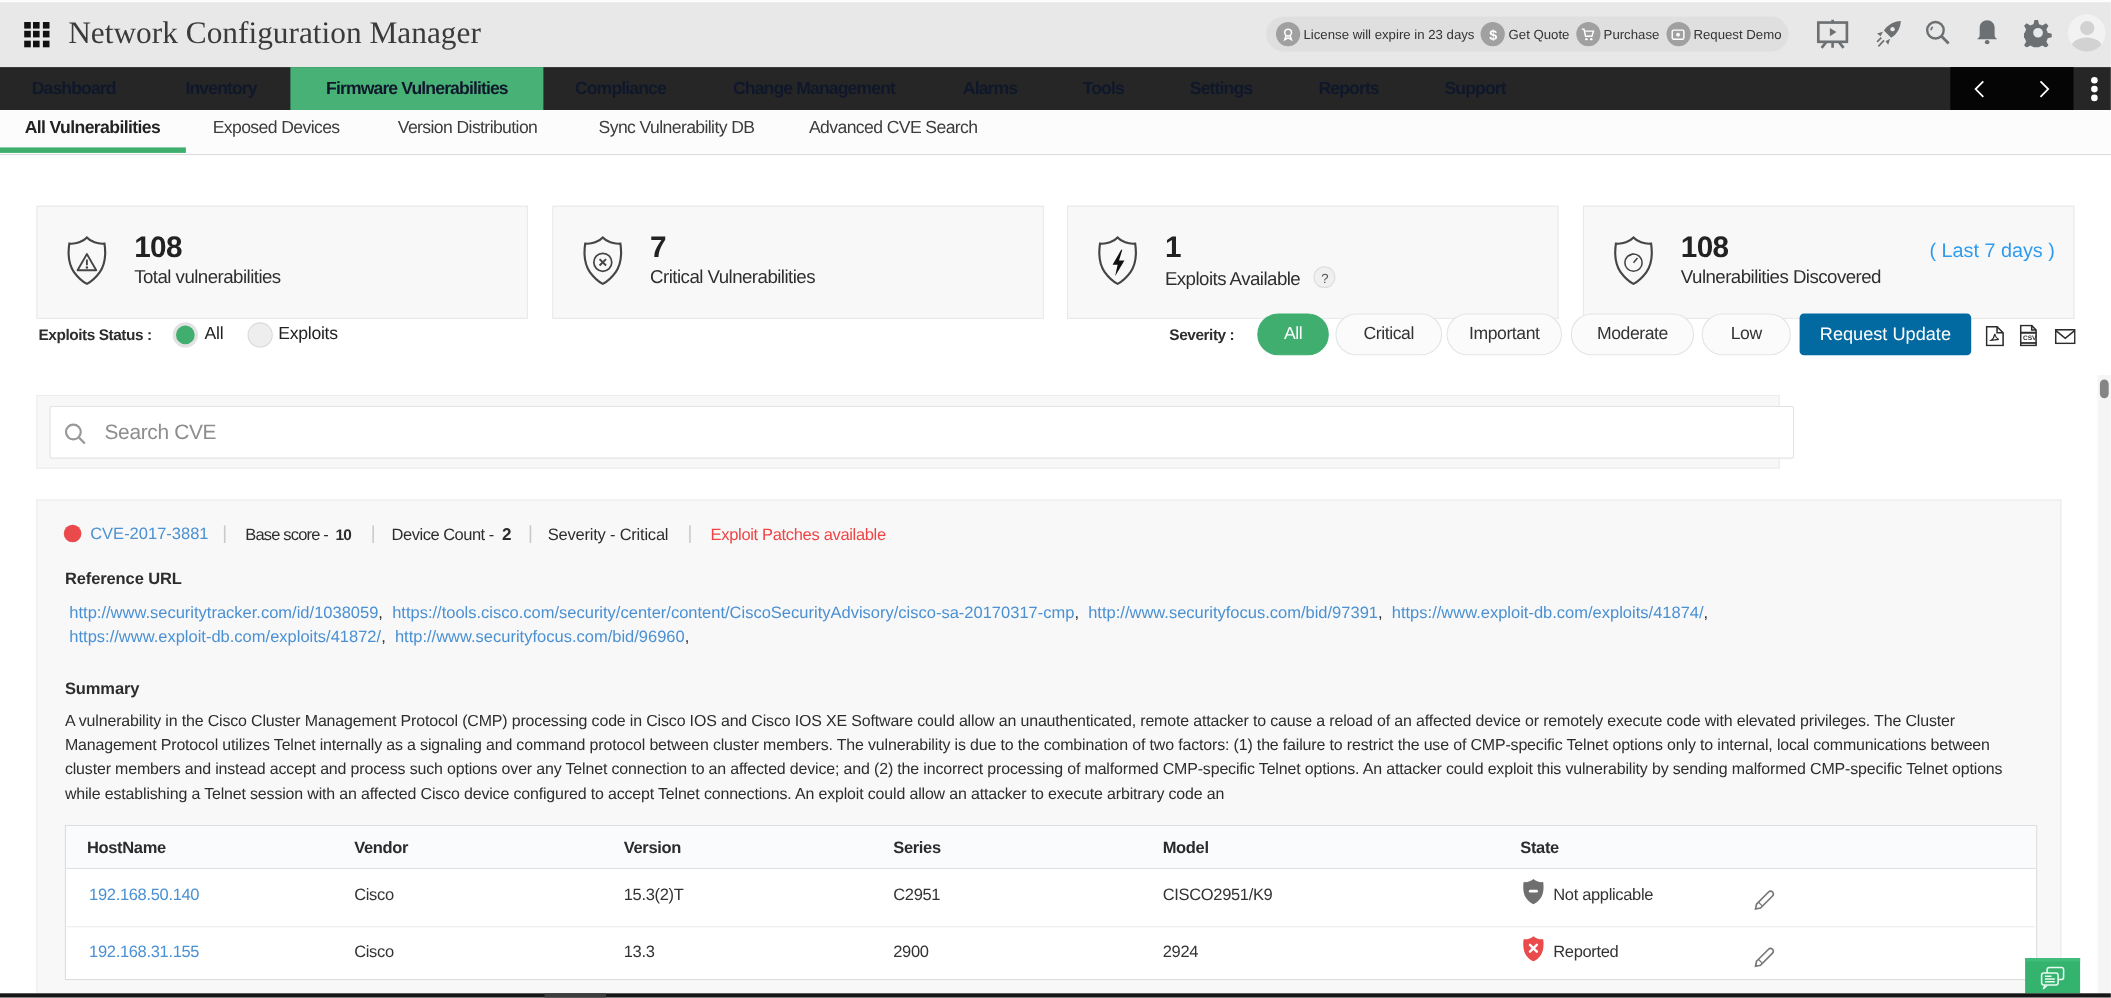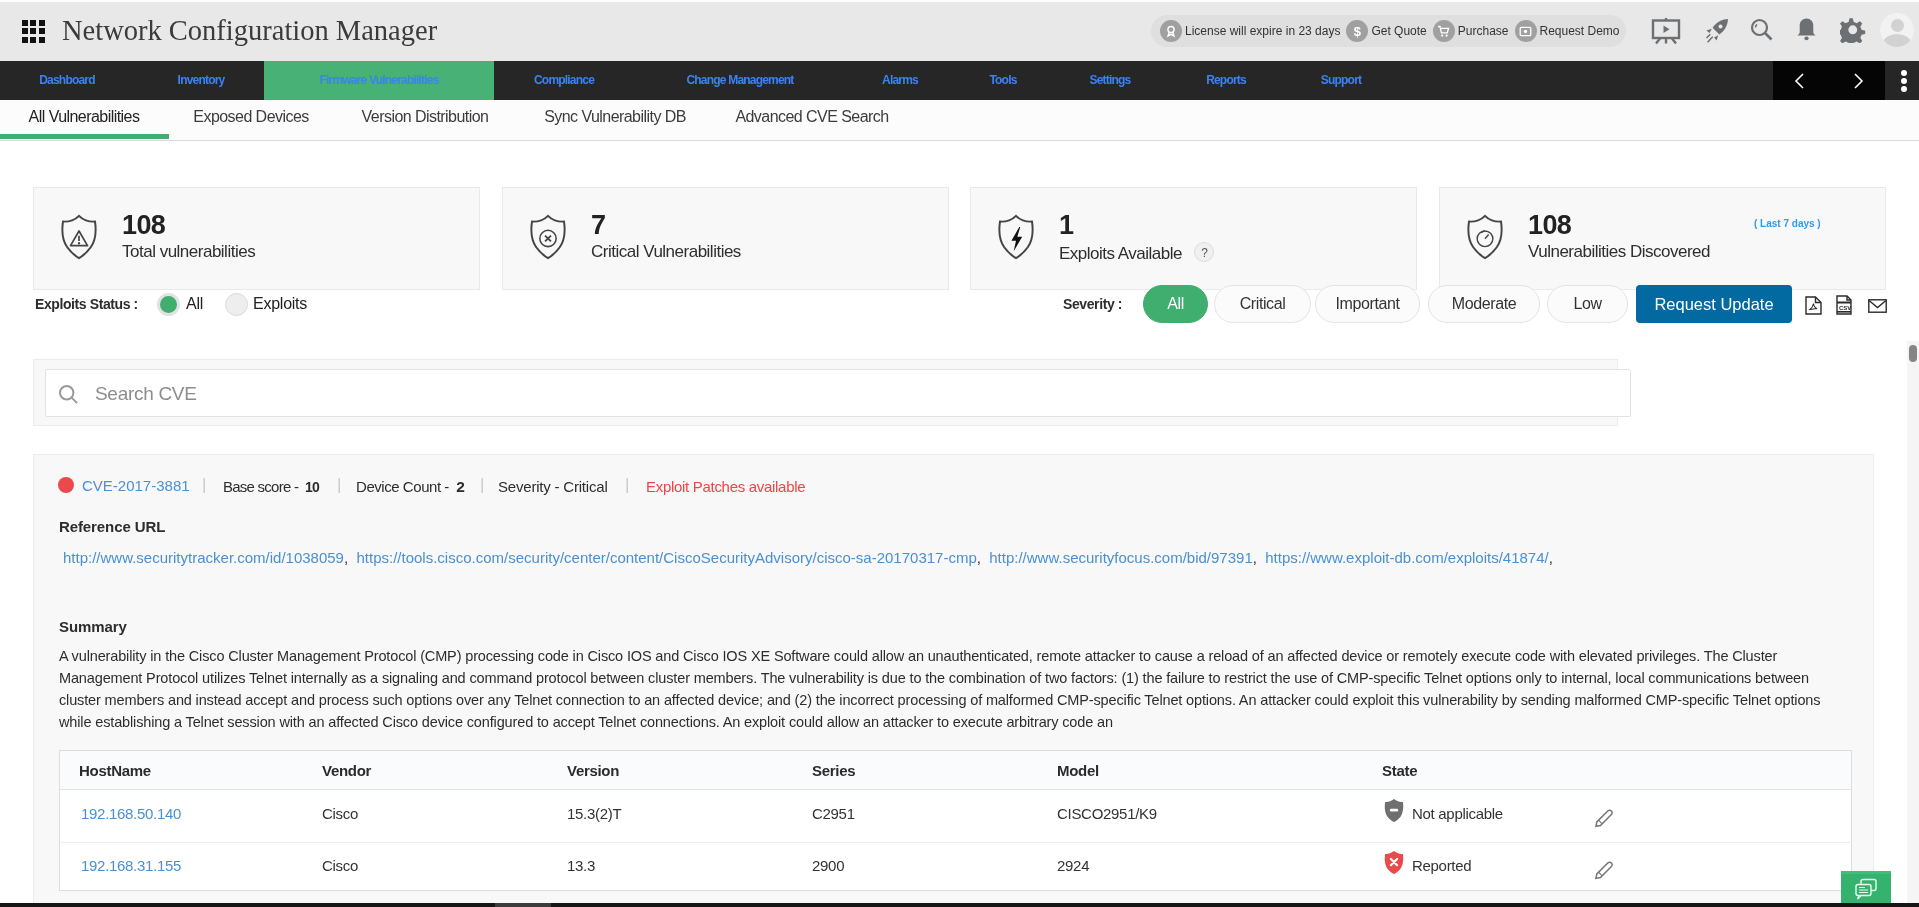--- a/index.html
+++ b/index.html
@@ -12,21 +12,21 @@
 #grid9 { left:22px; top:20px; width:23px; height:23px; display:grid; grid-template-columns:repeat(3,5.8px); grid-template-rows:repeat(3,5.8px); gap:2.6px; }
 #grid9 div { background:#111; }
 #apptitle { left:62px; top:15px; font-family:"Liberation Serif", serif; font-size:28.5px; color:#3b3b3b; }
 #licpill { left:1151px; top:15px; width:475px; height:32px; background:#dfdfdf; border-radius:16px; display:flex; align-items:center; color:#333; font-size:12px; }
 .picon { width:22px; height:22px; border-radius:50%; background:#a0a0a0; color:#fff; display:flex; align-items:center; justify-content:center; flex:none; }
 #licpill span.t { margin:0 6px 0 3px; white-space:nowrap; }
 .tbicon { position:absolute; top:17px; }
 
 
 #nav { left:0; top:61px; width:1919px; height:39px; background:#262626; }
-.navitem { position:absolute; top:0; height:39px; line-height:39px; color:#3b82f6; font-size:12px; font-weight:bold; letter-spacing:-0.8px; transform:translateX(-50%); white-space:nowrap; }
+.navitem { position:absolute; top:0; height:39px; line-height:39px; color:#0f172a; font-size:16px; font-weight:bold; letter-spacing:-0.8px; transform:translateX(-50%); white-space:nowrap; }
 #navactive { position:absolute; left:264px; top:61px; width:230px; height:39px; background:#47b176; }
 #navblack { position:absolute; left:1773px; top:61px; width:112px; height:39px; background:#050505; }
 #navdots { position:absolute; left:1896px; top:61px; width:15px; height:39px; }
 
 
 #subnav { left:0; top:100px; width:1919px; height:41px; background:#fcfcfc; border-bottom:1px solid #dcdcdc; }
 .subitem { position:absolute; top:0; height:34px; line-height:34px; font-size:16px; letter-spacing:-0.55px; color:#3c3c3c; transform:translateX(-50%); white-space:nowrap; }
 #subactiveline { position:absolute; left:0; top:134px; width:169px; height:5px; background:#3fae6e; }
 
 
@@ -142,21 +142,21 @@
 <svg class="abs" style="left:1851px; top:73px;" width="14" height="16" viewBox="0 0 14 16" fill="none" stroke="#fff" stroke-width="1.6">
     <path d="M4 1 L11 8 L4 15"></path>
   </svg>
 <div class="abs" id="navdots">
   <div class="abs" style="left:5px; top:9px; width:6px; height:6px; border-radius:50%; background:#fff;"></div>
   <div class="abs" style="left:5px; top:17px; width:6px; height:6px; border-radius:50%; background:#fff;"></div>
   <div class="abs" style="left:5px; top:25px; width:6px; height:6px; border-radius:50%; background:#fff;"></div>
 </div>
 
 <div class="abs" id="subnav"></div>
-<div class="subitem" style="left:84px; top:100px; color:#222;">All Vulnerabilities</div>
+<div class="subitem" style="left:84px; top:100px; color:#222;font-weight:bold;">All Vulnerabilities</div>
 <div class="subitem" style="left:251px; top:100px;">Exposed Devices</div>
 <div class="subitem" style="left:425px; top:100px;">Version Distribution</div>
 <div class="subitem" style="left:615px; top:100px;">Sync Vulnerability DB</div>
 <div class="subitem" style="left:812px; top:100px;">Advanced CVE Search</div>
 <div class="abs" id="subactiveline"></div>
 
 <div class="card" style="left:33px;">
   <svg class="shield" width="42" height="47" viewBox="0 0 64 72" fill="none" stroke="#454545" stroke-width="3">
       <path d="M32 3 C27 8.5 17 12.5 7.5 11.5 C5.5 25 7 41 14 51 C19.5 58.5 26.5 64.5 32 67.5 C37.5 64.5 44.5 58.5 50 51 C57 41 58.5 25 56.5 11.5 C47 12.5 37 8.5 32 3 Z"></path>
       <path d="M32 26 L45 48.5 H19 Z" stroke-width="2.6" stroke-linejoin="round"></path>
@@ -185,21 +185,21 @@
 </div>
 <div class="card" style="left:1439px;">
   <svg class="shield" width="42" height="47" viewBox="0 0 64 72" fill="none" stroke="#454545" stroke-width="3">
       <path d="M32 3 C27 8.5 17 12.5 7.5 11.5 C5.5 25 7 41 14 51 C19.5 58.5 26.5 64.5 32 67.5 C37.5 64.5 44.5 58.5 50 51 C57 41 58.5 25 56.5 11.5 C47 12.5 37 8.5 32 3 Z"></path>
       <circle cx="32" cy="38" r="12" stroke-width="2.2"></circle>
       <path d="M32 38 L37.5 31.5" stroke-width="2.2"></path>
       <path d="M26 28.5 a12 12 0 0 1 6 -2.5" stroke-width="2.2"></path>
     </svg>
   <div class="num">108</div>
   <div class="lbl">Vulnerabilities Discovered</div>
-  <div class="abs" style="left:314px; top:30px; color:#2d9bf0; font-size:10px; font-weight:bold; white-space:nowrap;">( Last 7 days )</div>
+  <div class="abs" style="left:314px; top:30px; color:#2d9bf0; font-size:18px; font-weight:normal; white-space:nowrap;">( Last 7 days )</div>
 </div>
 
 <div class="abs boldlbl" style="left:35px; top:296px;">Exploits Status :</div>
 <div class="abs" style="left:157px; top:293px; width:23px; height:23px; border-radius:50%; background:#3fae6e; border:3px solid #e2e2e2;"></div>
 <div class="abs" style="left:186px; top:295px; font-size:16px; letter-spacing:-0.25px; color:#222;">All</div>
 <div class="abs" style="left:225px; top:293px; width:23px; height:23px; border-radius:50%; background:#eeeeee; border:1px solid #dadada;"></div>
 <div class="abs" style="left:253px; top:295px; font-size:16px; letter-spacing:-0.25px; color:#222;">Exploits</div>
 
 <div class="abs boldlbl" style="left:1063px; top:296px;">Severity :</div>
 <div class="pill green" style="left:1143px; width:65px; line-height:36px;">All</div>
@@ -241,20 +241,21 @@
   <div class="abs" style="left:189px; top:23px; font-size:15px; letter-spacing:-0.75px; color:#2d2d2d;">Base score -&nbsp; <b style="font-size:14px">10</b></div>
   <div class="abs" style="left:303px; top:20px; font-size:17px;"><span class="sep">|</span></div>
   <div class="abs" style="left:322px; top:23px; font-size:15px; letter-spacing:-0.45px; color:#2d2d2d;">Device Count -&nbsp; <b style="font-size:15.5px">2</b></div>
   <div class="abs" style="left:446px; top:20px; font-size:17px;"><span class="sep">|</span></div>
   <div class="abs" style="left:464px; top:23px; font-size:15px; letter-spacing:-0.2px; color:#2d2d2d;">Severity - Critical</div>
   <div class="abs" style="left:591px; top:20px; font-size:17px;"><span class="sep">|</span></div>
   <div class="abs" style="left:612px; top:23px; font-size:15px; letter-spacing:-0.3px; color:#ef4445;">Exploit Patches available</div>
 
   <div class="abs" style="left:25px; top:63px; font-size:15px; font-weight:bold; letter-spacing:-0.1px; color:#2d2d2d;">Reference URL</div>
   <div class="abs" style="left:29px; top:94px; font-size:15px; color:#2d2d2d; white-space:nowrap;"><a class="lnk">http://www.securitytracker.com/id/1038059</a>,&nbsp; <a class="lnk">https://tools.cisco.com/security/center/content/CiscoSecurityAdvisory/cisco-sa-20170317-cmp</a>,&nbsp; <a class="lnk">http://www.securityfocus.com/bid/97391</a>,&nbsp; <a class="lnk">https://www.exploit-db.com/exploits/41874/</a>,</div>
+  <div class="abs" style="left:29px; top:116px; font-size:15px; color:#2d2d2d; white-space:nowrap;"><a class="lnk">https://www.exploit-db.com/exploits/41872/</a>,&nbsp; <a class="lnk">http://www.securityfocus.com/bid/96960</a>,</div>
 
   <div class="abs" style="left:25px; top:163px; font-size:15px; font-weight:bold; letter-spacing:-0.1px; color:#2d2d2d;">Summary</div>
   <div class="abs" style="left:25px; top:190px; width:1830px; font-size:14.5px; letter-spacing:-0.14px; color:#2d2d2d; line-height:22px; white-space:nowrap;">A vulnerability in the Cisco Cluster Management Protocol (CMP) processing code in Cisco IOS and Cisco IOS XE Software could allow an unauthenticated, remote attacker to cause a reload of an affected device or remotely execute code with elevated privileges. The Cluster<br>Management Protocol utilizes Telnet internally as a signaling and command protocol between cluster members. The vulnerability is due to the combination of two factors: (1) the failure to restrict the use of CMP-specific Telnet options only to internal, local communications between<br>cluster members and instead accept and process such options over any Telnet connection to an affected device; and (2) the incorrect processing of malformed CMP-specific Telnet options. An attacker could exploit this vulnerability by sending malformed CMP-specific Telnet options<br>while establishing a Telnet session with an affected Cisco device configured to accept Telnet connections. An exploit could allow an attacker to execute arbitrary code an</div>
 
   <div id="tbl">
     <div class="hdr"></div>
     <div class="hcell" style="left:19px;">HostName</div>
     <div class="hcell" style="left:262px;">Vendor</div>
     <div class="hcell" style="left:507px;">Version</div>
     <div class="hcell" style="left:752px;">Series</div>

